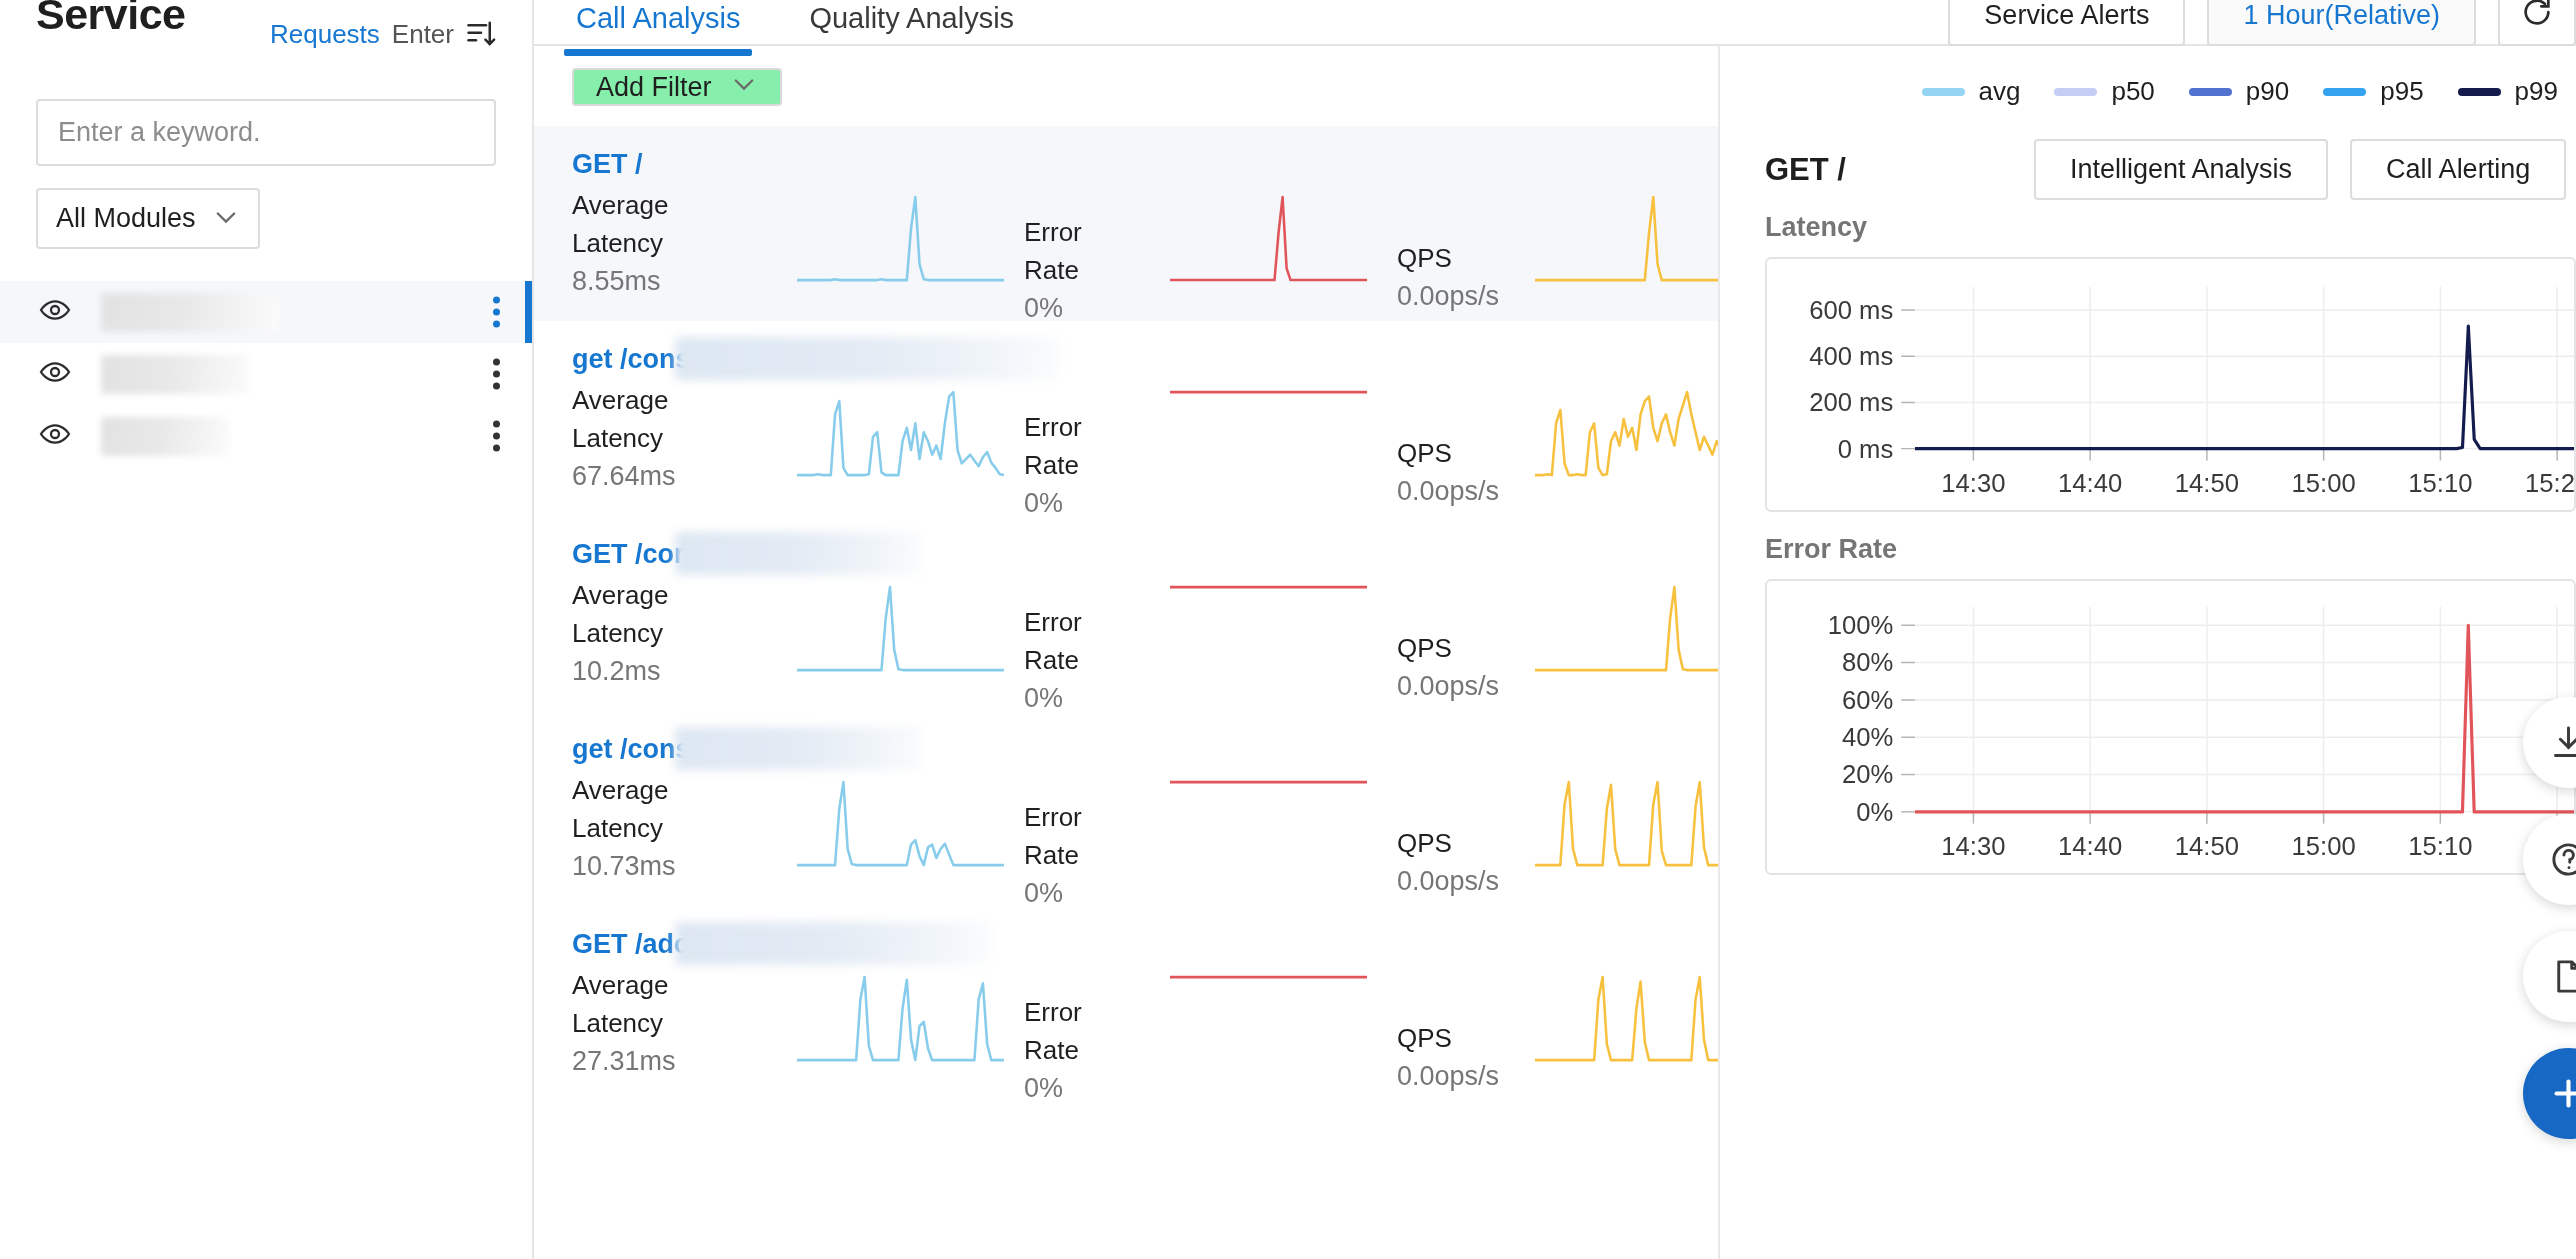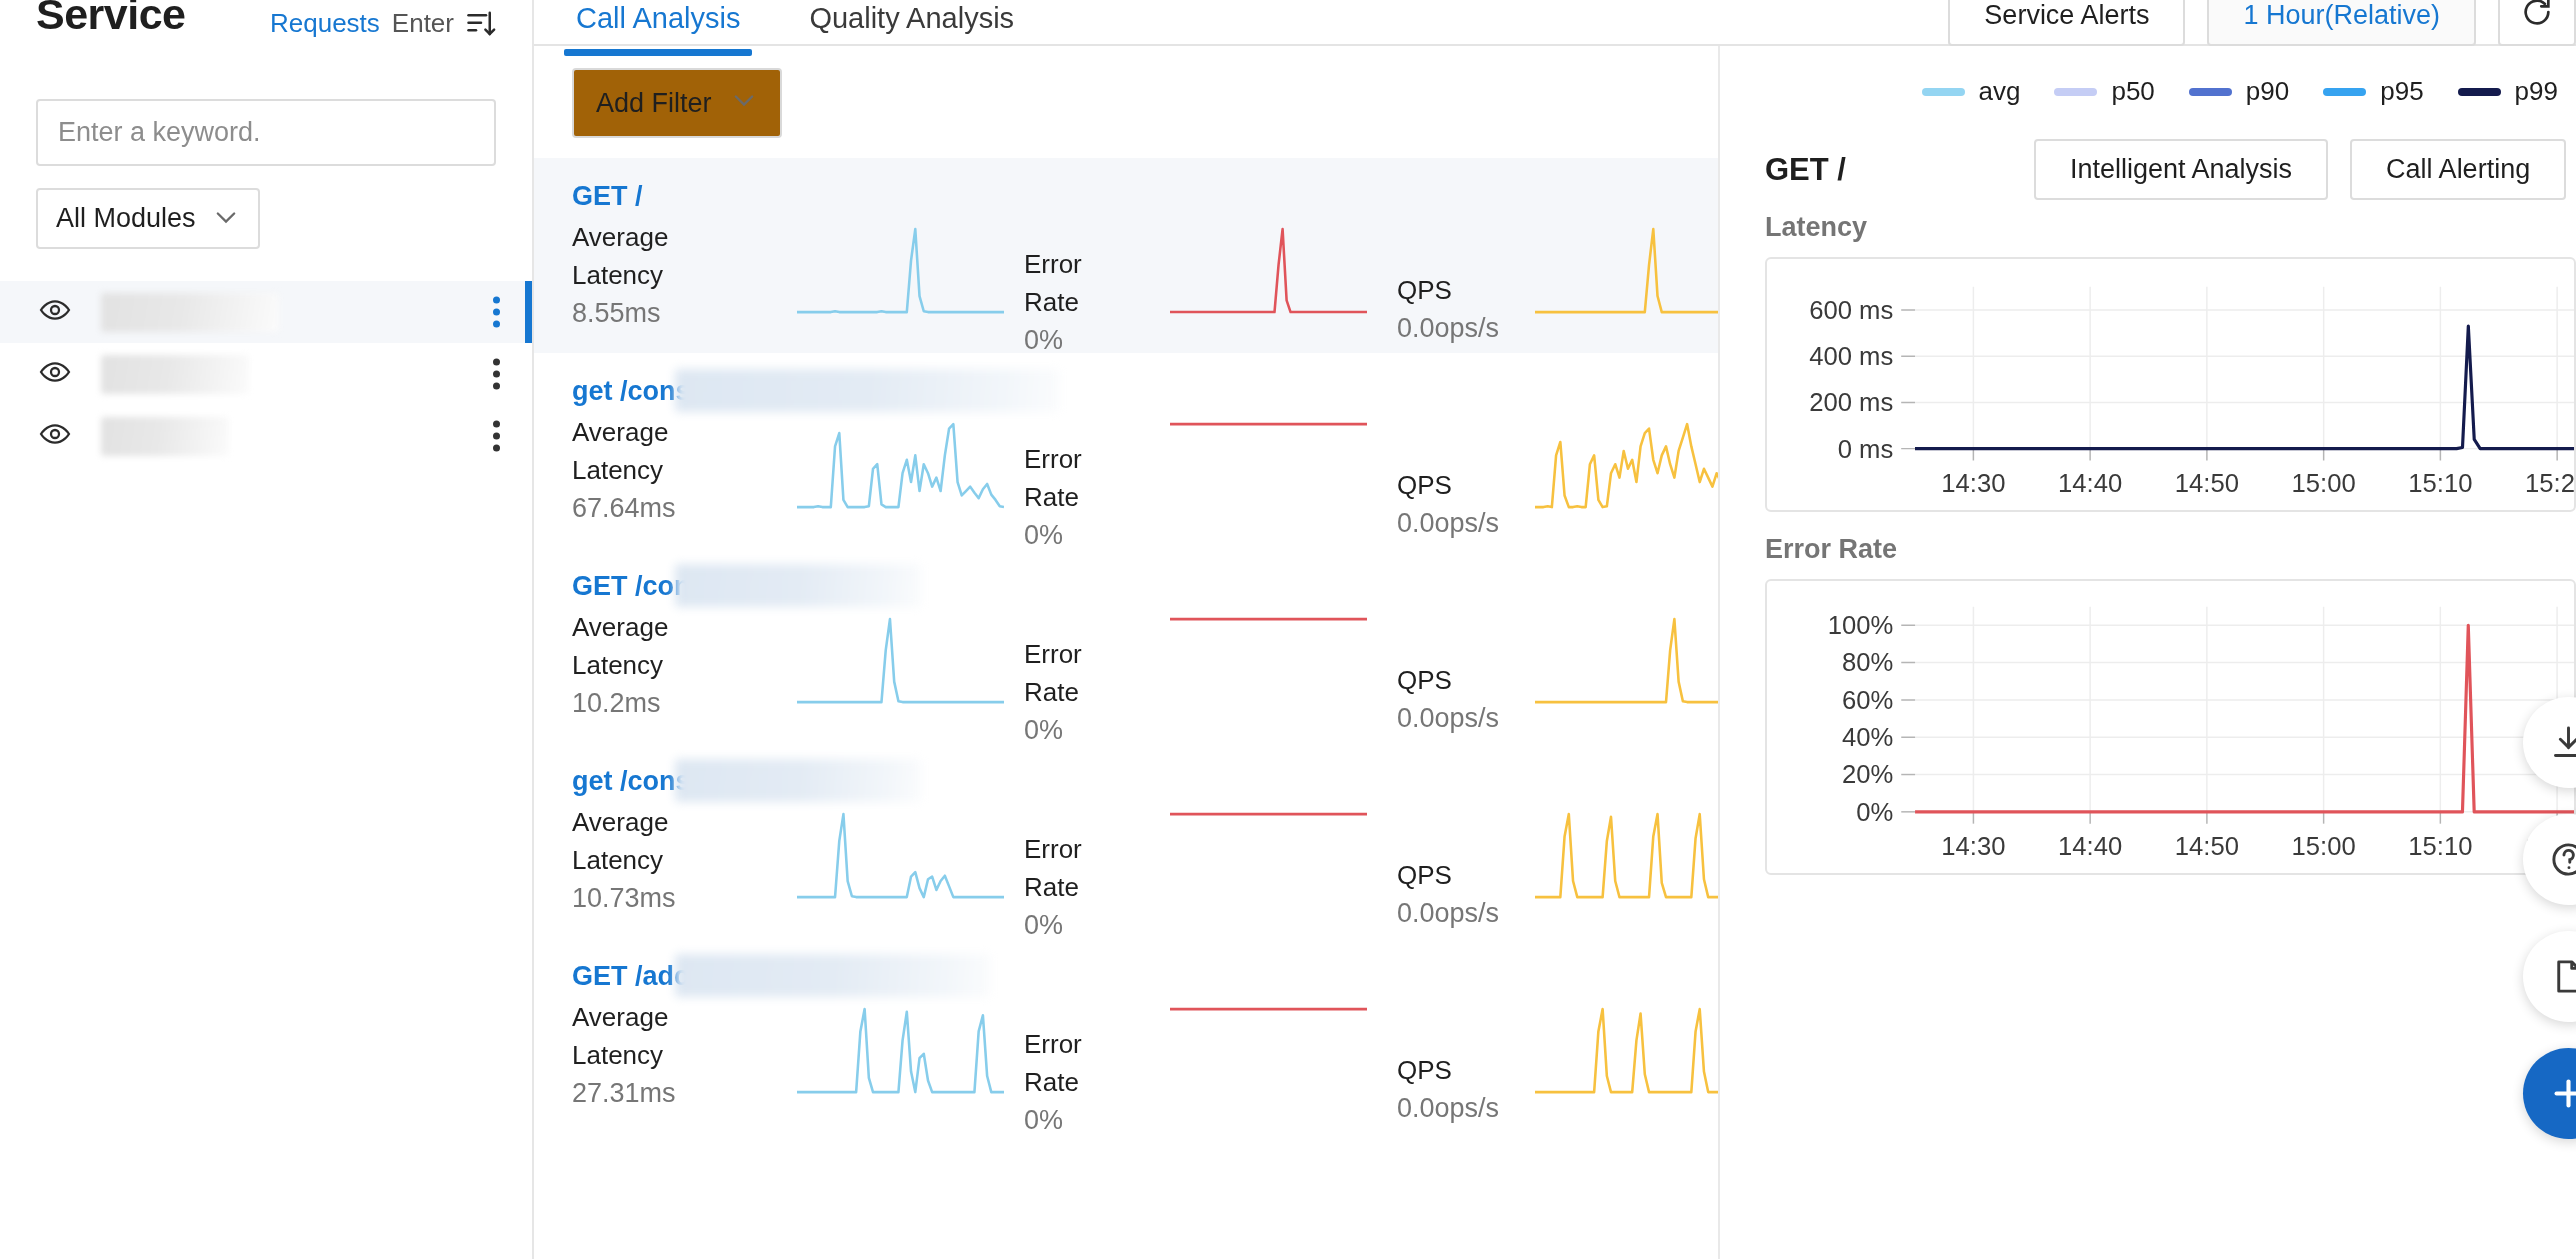--- a/index.html
+++ b/index.html
@@ -22,22 +22,22 @@
   .sb-head {
     display: flex; align-items: flex-start;
     padding: 0 36px; height: 61px;
   }
   .sb-title {
     font-size: 43px; font-weight: 700; color: #1f1f1f;
     letter-spacing: -0.5px; line-height: 45px;
     margin-top: -8px;
   }
   .sb-head-right {
-    margin-left: auto; display: flex; align-items: center;
-    gap: 12px; margin-top: 8px;
+    margin-left: auto; display: flex; 
+    gap: 12px; margin-top: 19px;
   }
   .sb-link { font-size: 26px; color: #1677d1; cursor: pointer; }
   .sb-link.muted { color: #555; }
   .sort-icon { width: 30px; height: 30px; display:block; }
 
   .sb-search {
     margin: 38px 36px 0 36px;
     height: 67px; border: 2px solid #dcdcdc; border-radius: 4px;
     display: flex; align-items: center; padding: 0 20px;
     background: #fff;
@@ -125,21 +125,21 @@
   }
   .head-kebab {
     margin-left: 34px; display: flex; flex-direction: column; gap: 6px; cursor: pointer;
   }
   .head-kebab i { width: 8px; height: 8px; border-radius: 50%; background: #2b2b2b; display: block; }
 
   .addfilter-row { padding: 22px 0 20px 38px; }
   .addfilter {
     display: inline-flex; align-items: center; gap: 18px;
     border: 2px solid #d9d9d9; border-radius: 4px;
-    height: 70px; padding: 0 22px; cursor: pointer; background: #a16207;
+    height: 38px; padding: 0 22px; cursor: pointer; background: #86efac;
   }
   .addfilter span { font-size: 27px; color: #1f1f1f; }
 
   .rows { flex: 1; overflow: hidden; }
   .row {
     display: flex; align-items: flex-start;
     height: 195px; padding: 22px 0 0 38px;
     position: relative; cursor: pointer;
   }
   .row.selected { background: #f5f7fa; }

